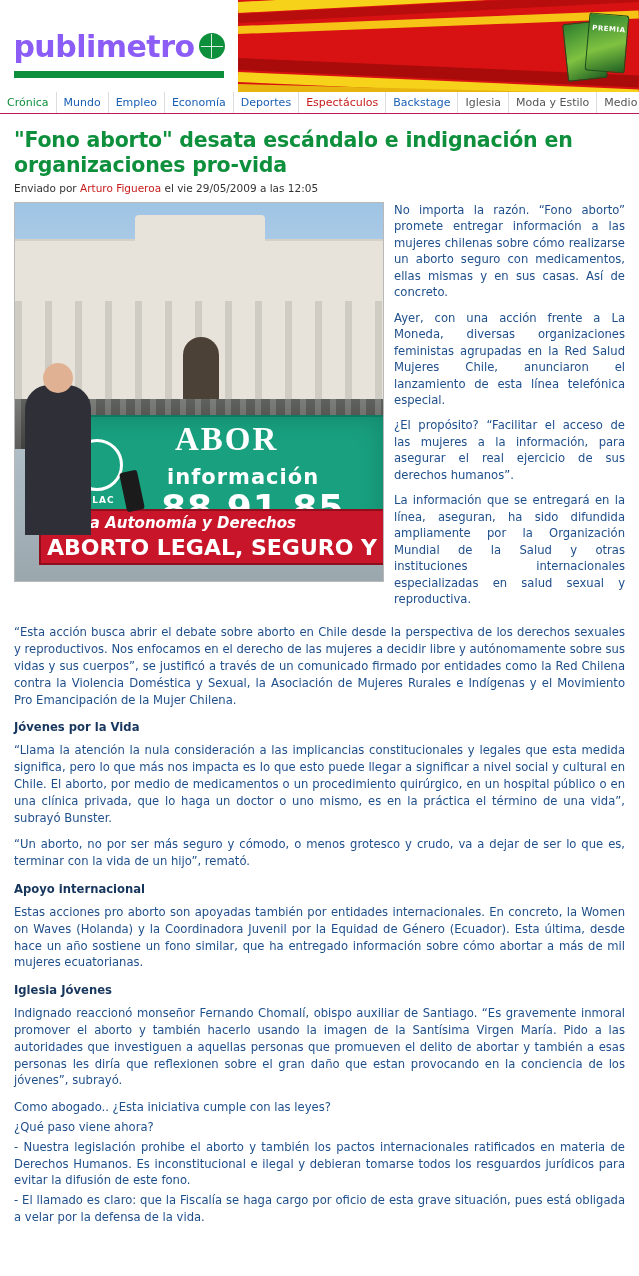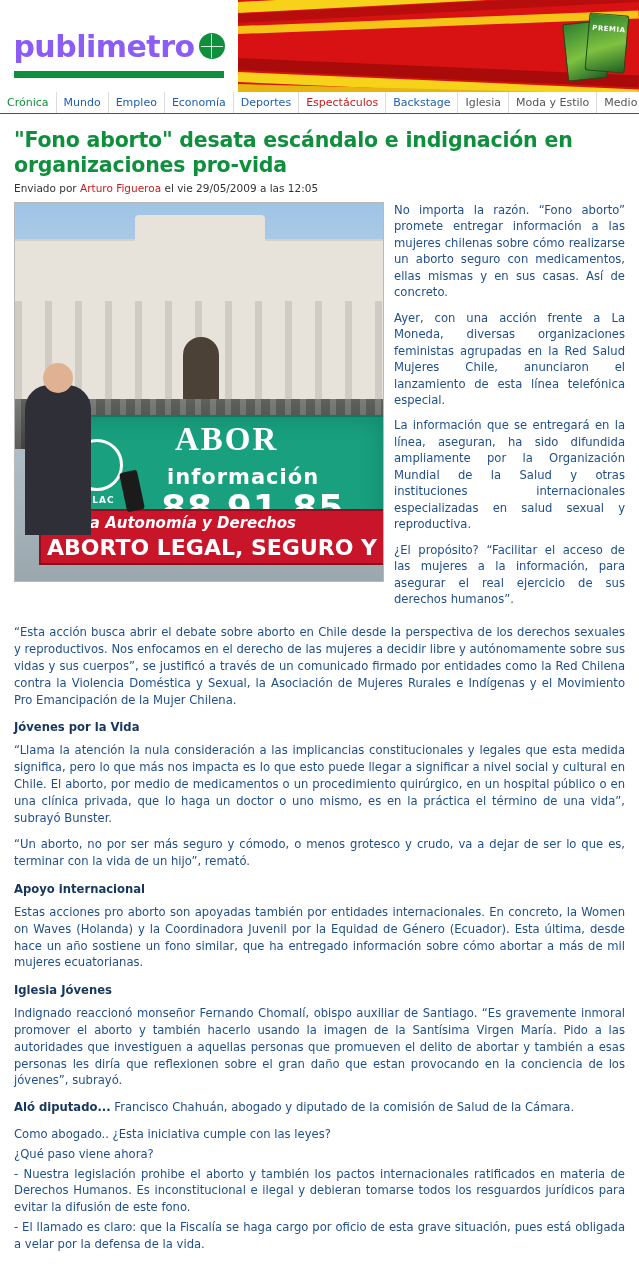--- a/index.html
+++ b/index.html
@@ -414,38 +414,37 @@
         <div class="br-line2">ABORTO LEGAL,  SEGURO Y</div>
       </div>
 
       <div class="woman"></div>
       <div class="phone-hand"></div>
     </div>
 
     <div class="lead">
       <p>No importa la razón. “Fono aborto” promete entregar información a las mujeres chilenas sobre cómo realizarse un aborto seguro con medicamentos, ellas mismas y en sus casas. Así de concreto.</p>
       <p>Ayer, con una acción frente a La Moneda, diversas organizaciones feministas agrupadas en la Red Salud Mujeres Chile, anunciaron el lanzamiento de esta línea telefónica especial.</p>
+      <p>¿El propósito? “Facilitar el acceso de las mujeres a la información, para asegurar el real ejercicio de sus derechos humanos”.</p>
       <p>La información que se entregará en la línea, aseguran, ha sido difundida ampliamente por la Organización Mundial de la Salud y otras instituciones internacionales especializadas en salud sexual y reproductiva.</p>
-      <p>¿El propósito? “Facilitar el acceso de las mujeres a la información, para asegurar el real ejercicio de sus derechos humanos”.</p>
     </div>
   </div>
 
   <div class="body">
     <p>“Esta acción busca abrir el debate sobre aborto en Chile desde la perspectiva de los derechos sexuales y reproductivos. Nos enfocamos en el derecho de las mujeres a decidir libre y autónomamente sobre sus vidas y sus cuerpos”, se justificó a través de un comunicado firmado por entidades como la Red Chilena contra la Violencia Doméstica y Sexual, la Asociación de Mujeres Rurales e Indígenas y el Movimiento Pro Emancipación de la Mujer Chilena.</p>
 
     <h2>Jóvenes por la Vida</h2>
     <p>“Llama la atención la nula consideración a las implicancias constitucionales y legales que esta medida significa, pero lo que más nos impacta es lo que esto puede llegar a significar a nivel social y cultural en Chile. El aborto, por medio de medicamentos o un procedimiento quirúrgico, en un hospital público o en una clínica privada, que lo haga un doctor o uno mismo, es en la práctica el término de una vida”, subrayó Bunster.</p>
     <p>“Un aborto, no por ser más seguro y cómodo, o menos grotesco y crudo, va a dejar de ser lo que es, terminar con la vida de un hijo”, remató.</p>
 
     <h2>Apoyo internacional</h2>
     <p>Estas acciones pro aborto son apoyadas también por entidades internacionales. En concreto, la Women on Waves (Holanda) y la Coordinadora Juvenil por la Equidad de Género (Ecuador). Esta última, desde hace un año sostiene un fono similar, que ha entregado información sobre cómo abortar a más de mil mujeres ecuatorianas.</p>
 
     <h2>Iglesia Jóvenes</h2>
     <p>Indignado reaccionó monseñor Fernando Chomalí, obispo auxiliar de Santiago. “Es gravemente inmoral promover el aborto y también hacerlo usando la imagen de la Santísima Virgen María. Pido a las autoridades que investiguen a aquellas personas que promueven el delito de abortar y también a esas personas les diría que reflexionen sobre el gran daño que estan provocando en la conciencia de los jóvenes”, subrayó.</p>
 
-    <p><b>Aló diputado...</b><span> Francisco Chahuán, abogado y diputado de la comisión de Salud de la Cámara.</span></p>
 
     <p class="tight">Como abogado.. ¿Esta iniciativa cumple con las leyes?</p>
     <p class="tight">¿Qué paso viene ahora?</p>
     <p class="tight">- Nuestra legislación prohibe el aborto y también los pactos internacionales ratificados en materia de Derechos Humanos. Es inconstitucional e ilegal y debieran tomarse todos los resguardos jurídicos para evitar la difusión de este fono.</p>
     <p>- El llamado es claro: que la Fiscalía se haga cargo por oficio de esta grave situación, pues está obligada a velar por la defensa de la vida.</p>
   </div>
 </div>
 
 </body></html>

